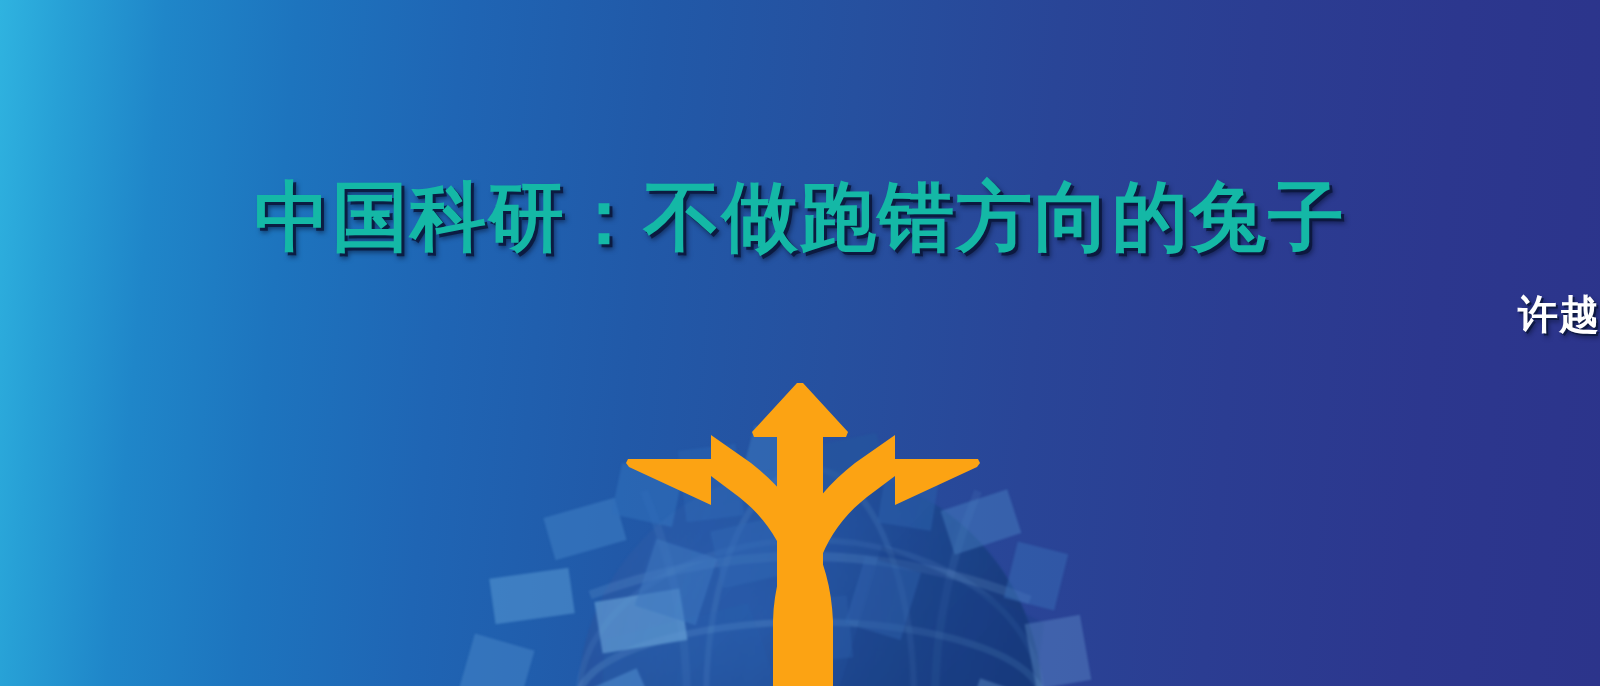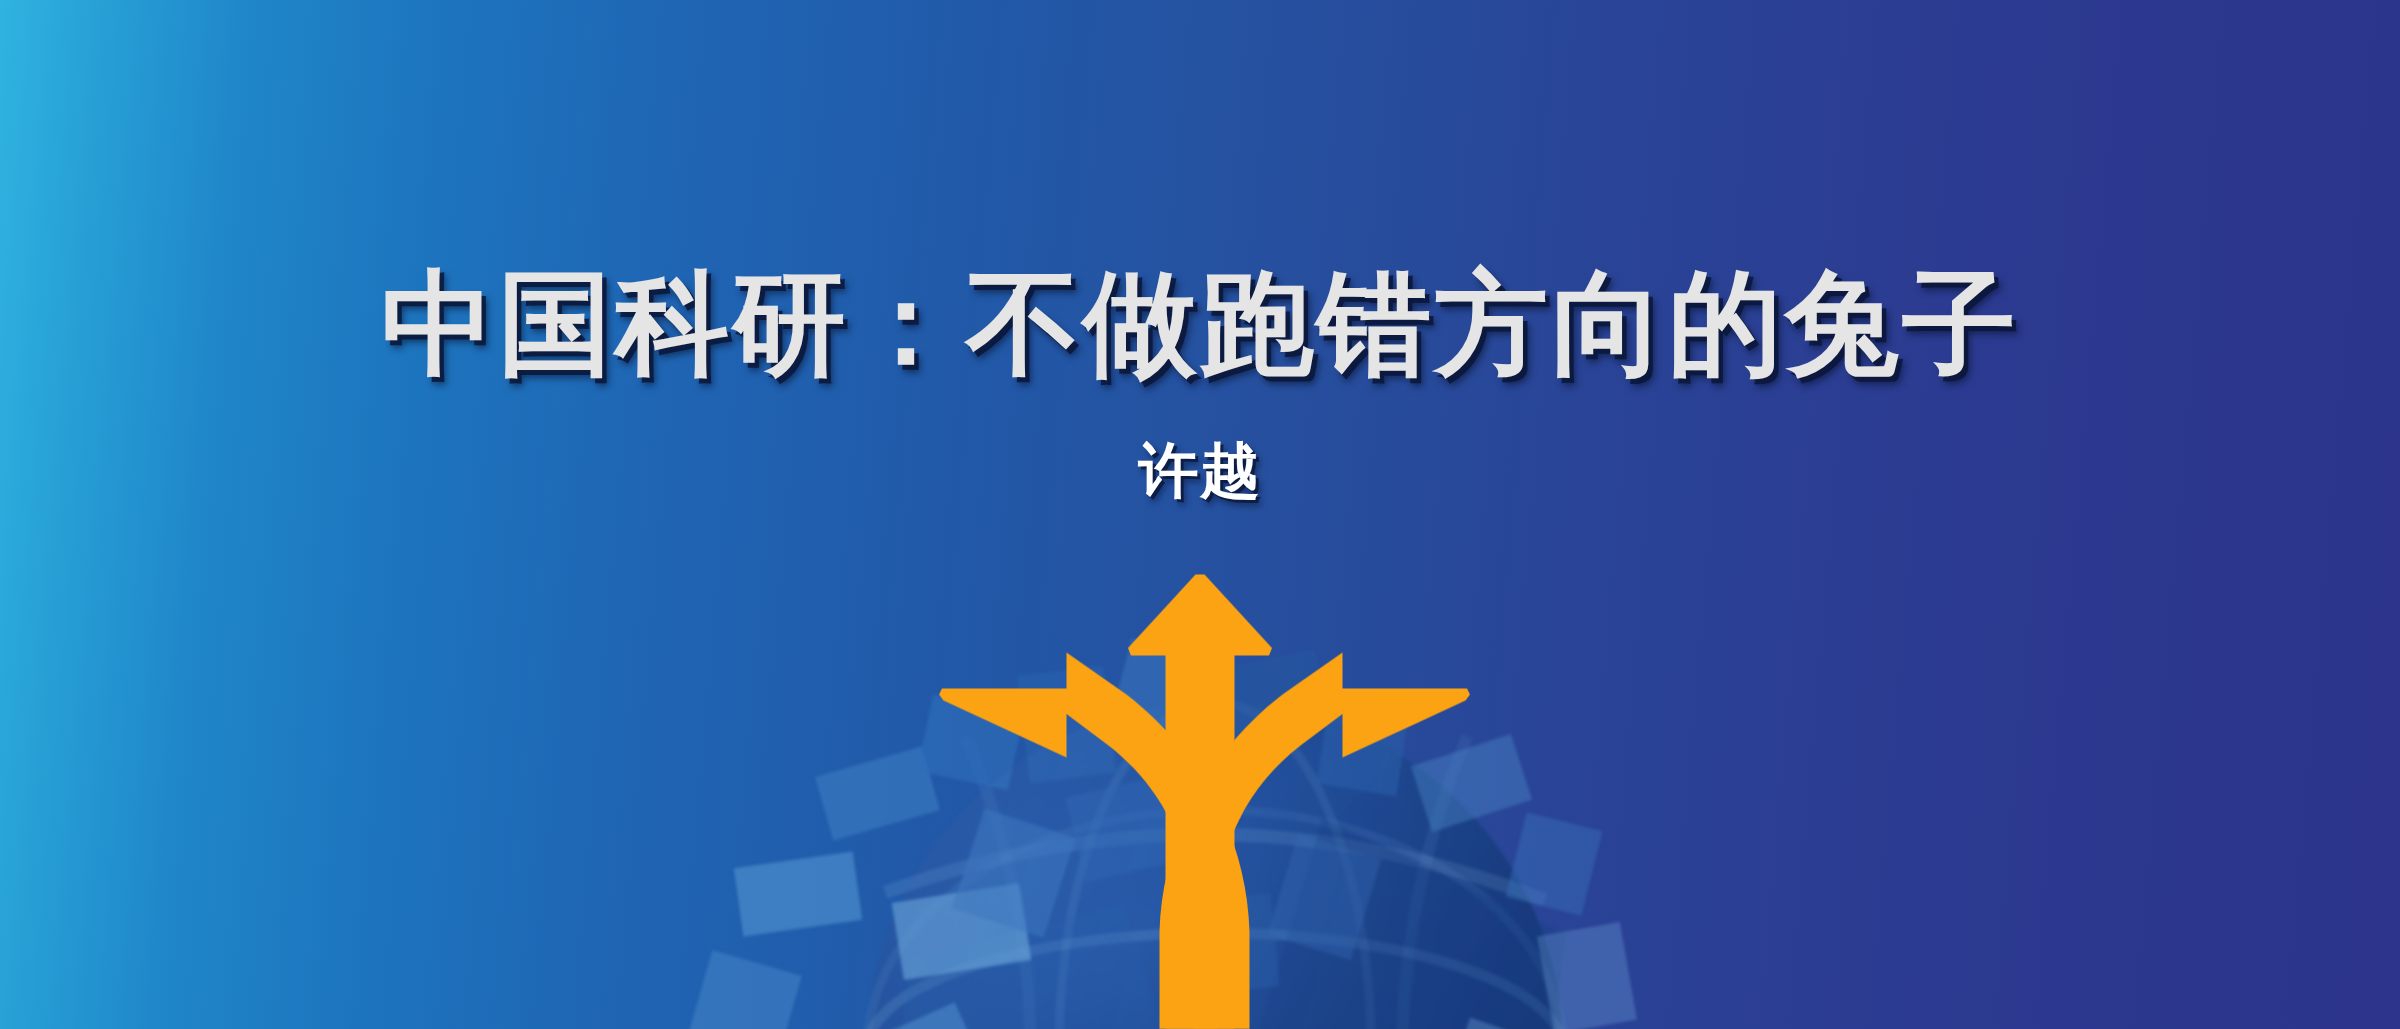--- a/index.html
+++ b/index.html
@@ -66,34 +66,34 @@
     top: 176px;
     text-align: center;
     pointer-events: none;
   }
   .slide-title {
     display: inline-block;
     margin: 0;
     font-size: 76px;
     line-height: 1.08;
     font-weight: bold;
-    color: #e5e5e5;
+    color: #14b8a6;
     letter-spacing: 2px;
     text-shadow:
       3px 3px 0 rgba(10, 22, 58, 0.85),
       4px 5px 5px rgba(6, 14, 40, 0.55);
     white-space: nowrap;
   }
 
   .subtitle-block {
     position: absolute;
     left: 0;
     right: 0;
     top: 291px;
-    text-align: center;
+    text-align: right;
     pointer-events: none;
   }
   .slide-subtitle {
     display: inline-block;
     margin: 0;
     font-size: 40px;
     line-height: 1.15;
     font-weight: bold;
     color: #ffffff;
     letter-spacing: 1px;

